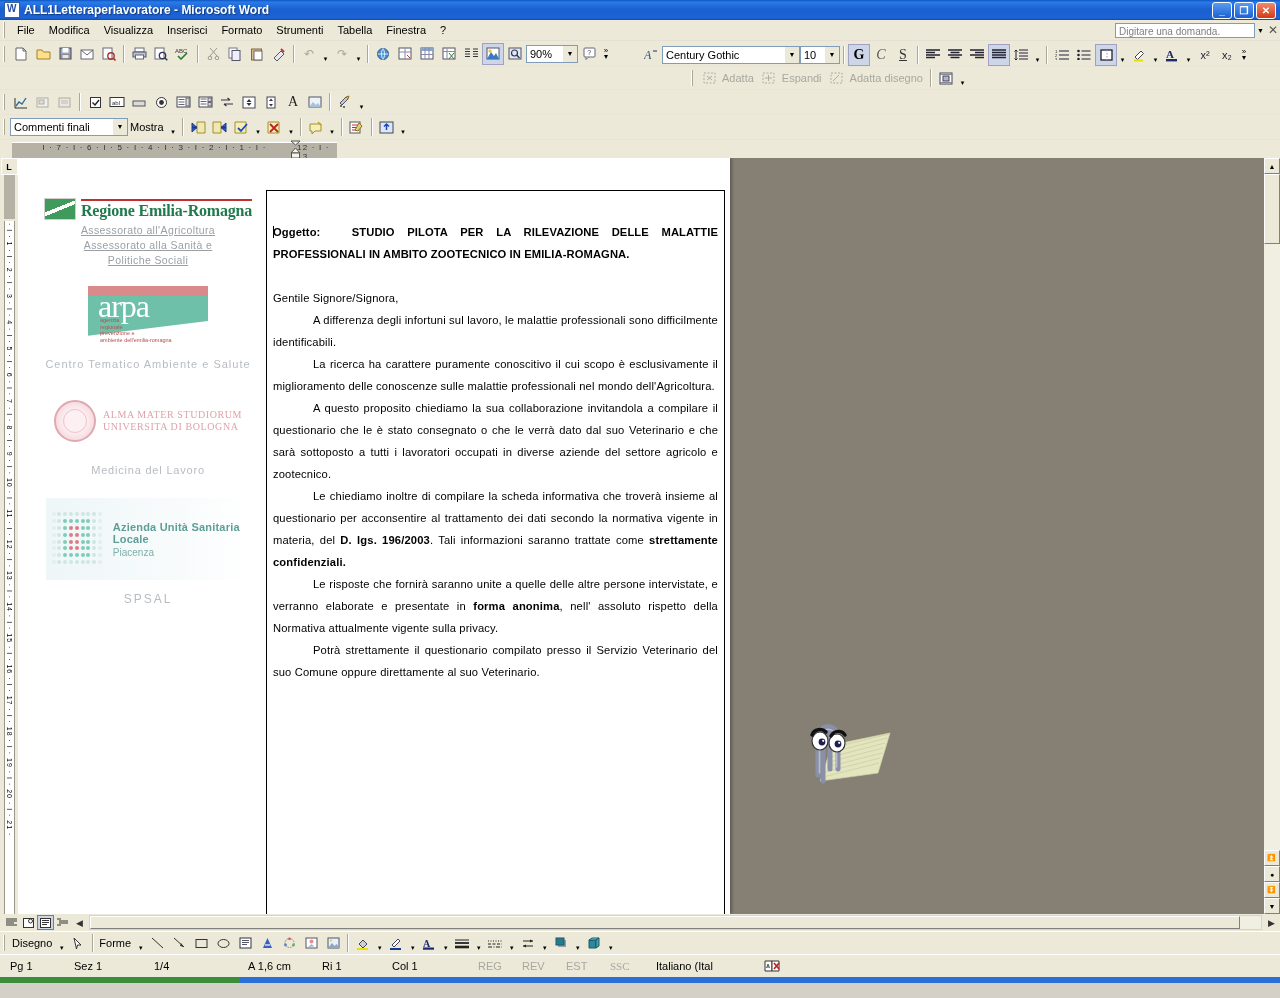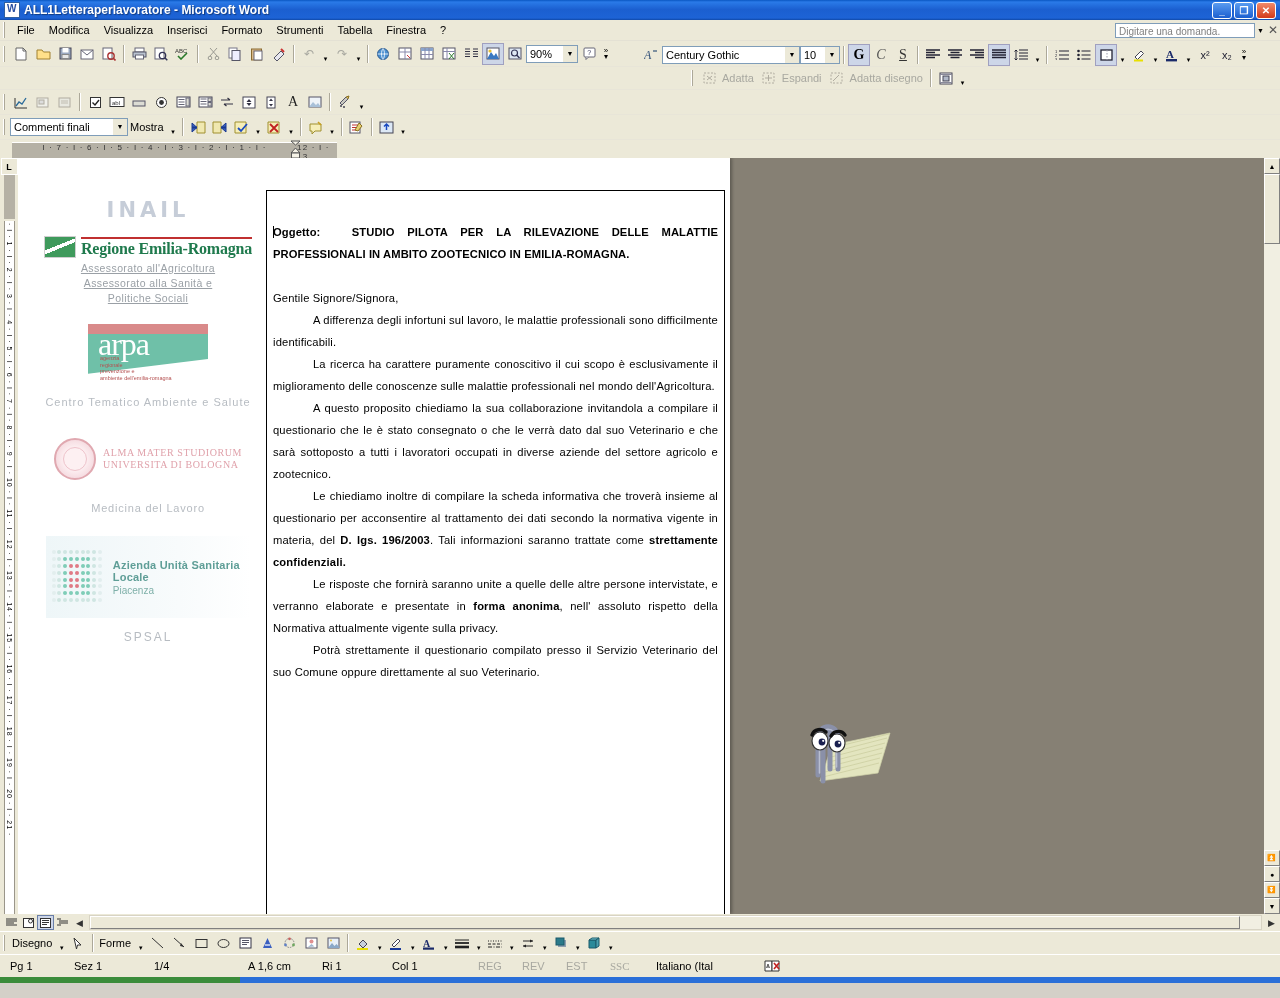--- a/index.html
+++ b/index.html
@@ -645,23 +645,20 @@
     <div class="vrbar">
       <span class="vrn">· I · 1 · I · 2 · I · 3 · I · 4 · I · 5 · I · 6 · I · 7 · I · 8 · I · 9 · I · 10 · I · 11 · I · 12 · I · 13 · I · 14 · I · 15 · I · 16 · I · 17 · I · 18 · I · 19 · I · 20 · I · 21 ·</span>
     </div>
   </div>
 
   <div class="canvas">
     <div class="page">
       <div class="page-inner">
 
         <div class="leftcol">
-          <div class="inail">
-            <span>INAIL</span>
-          </div>
 
           <div class="reg-wrap">
             <div class="reg-flag"></div>
             <div class="reg-txt">Regione Emilia-Romagna</div>
           </div>
           <div class="sub">
             <div>Assessorato all'Agricoltura</div>
             <div>Assessorato alla Sanità e</div>
             <div>Politiche Sociali</div>
           </div>

